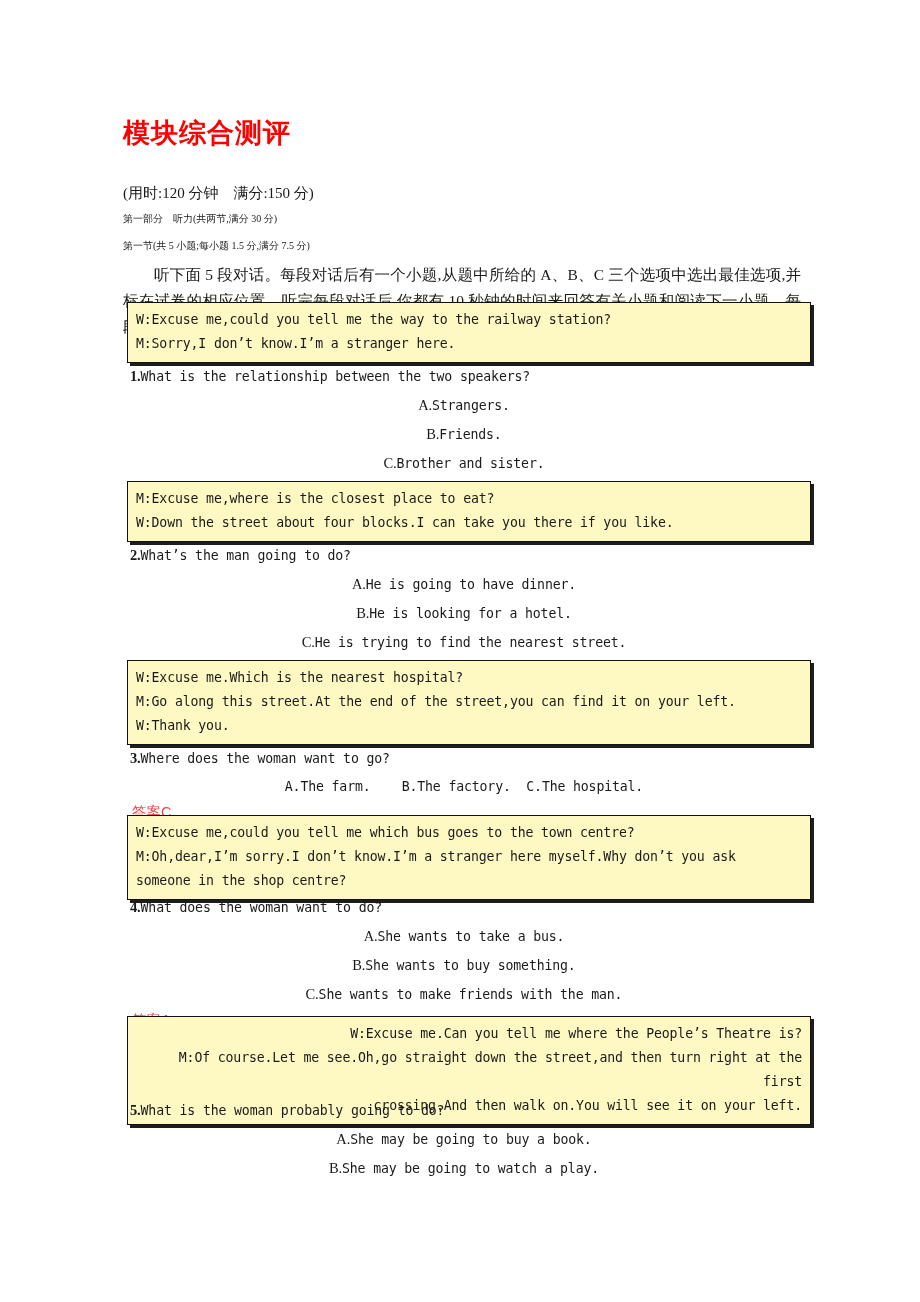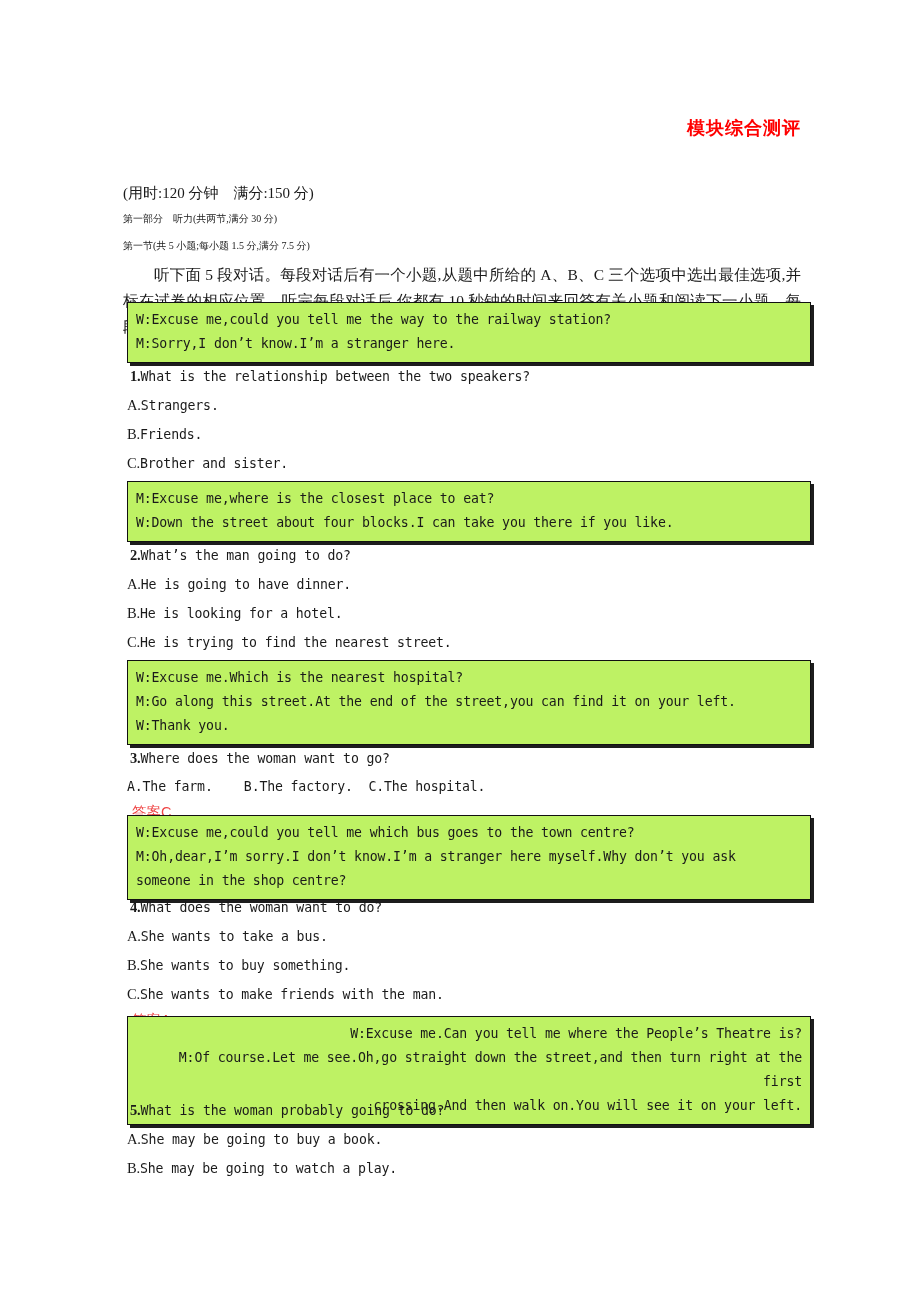--- a/index.html
+++ b/index.html
@@ -29,24 +29,24 @@
     position: absolute;
     left: 123px;
     top: 0;
     width: 678px;
   }
 
   
   .doc-title {
     margin: 0;
     padding: 0;
-    text-align: right;
+    text-align: left;
     color: #ff0000;
     font-weight: bold;
-    font-size: 18px;
+    font-size: 27px;
     line-height: 1;
     letter-spacing: 1px;
     position: absolute;
     left: 0;
     top: 119px;
     width: 678px;
     font-family: "DejaVu Sans", "Liberation Sans", sans-serif;
   }
 
   .exam-meta {
@@ -83,21 +83,21 @@
     text-align: justify;
     font-family: "Liberation Serif", "DejaVu Serif", serif;
   }
 
   
   .dialog-box {
     position: absolute;
     left: 4px;
     width: 666px;
     border: 1.5px solid #111111;
-    background: #bef264;
+    background: #fef9c3;
     box-shadow: 3px 3px 0 0 #1d1d1d;
     box-sizing: content-box;
     padding: 5px 8px 6px 8px;
   }
   .dialog-line {
     font-family: "DejaVu Sans Mono", "Liberation Mono", monospace;
     font-size: 13.2px;
     line-height: 24px;
     white-space: pre-wrap;
     color: #1a1a1a;
@@ -121,20 +121,21 @@
   .q-stem {
     padding-left: 7px;
   }
   .q-stem .qnum {
     font-family: "Liberation Serif", "DejaVu Serif", serif;
     font-weight: bold;
     font-size: 14.5px;
   }
   .q-opt {
     padding-left: 4px;
+    text-align: center;
   }
   .q-opt .olabel {
     font-family: "Liberation Serif", "DejaVu Serif", serif;
     font-size: 14.5px;
   }
   .q-opt.inline-opts {
     white-space: pre;
   }
   .answer {
     padding-left: 9px;

